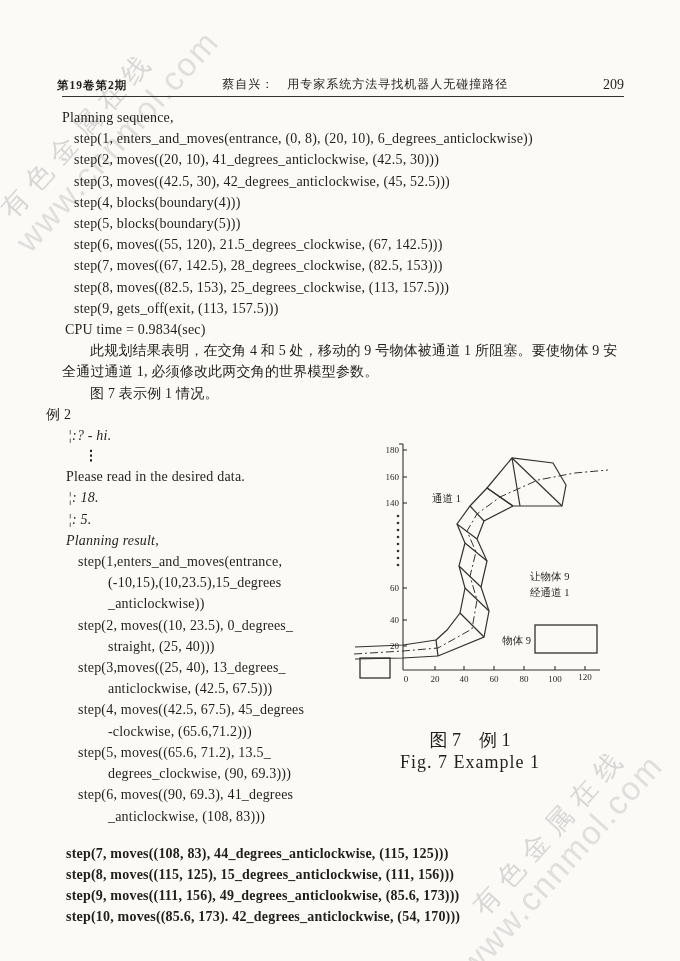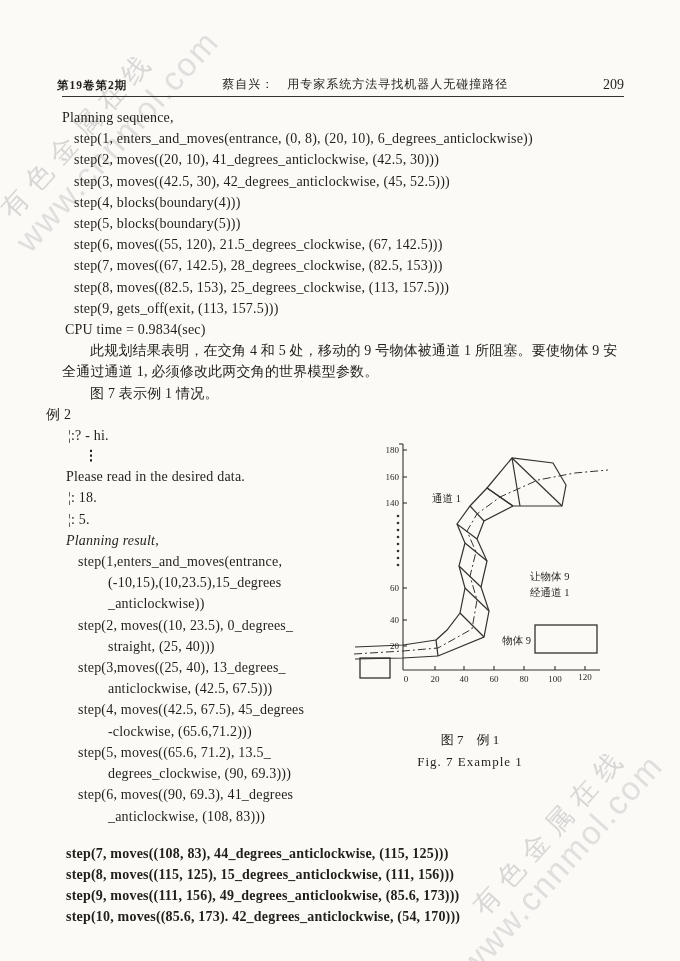--- a/index.html
+++ b/index.html
@@ -31,27 +31,27 @@
     font-size:14px;line-height:21.2px;white-space:nowrap;
     letter-spacing:0.2px;
   }
   .ln{white-space:nowrap;}
   .ind-step{padding-left:12px;}
   .ind-cont{padding-left:46px;}
   .ind-base{padding-left:16px;}
   .para{white-space:normal;width:556px;}
   .para-indent{text-indent:2em;}
   .ex-label{margin-left:-16px;}
-  .prompt{padding-left:6px;}
+  .prompt{padding-left:6px;font-style:italic;}
   .vdots{padding-left:22px;font-weight:bold;letter-spacing:0;line-height:20px;}
   .tail{margin-top:16px;padding-left:4px;font-weight:bold;}
   .figwrap{position:absolute;left:352px;top:430px;width:308px;height:262px;z-index:3;}
   .figcaption{
     position:absolute;left:385px;top:729px;width:170px;z-index:3;
-    text-align:center;font-size:13px;line-height:22px;
+    text-align:center;font-size:18px;line-height:22px;
   }
   .figcaption .en{letter-spacing:1px;}
   svg text{font-family:"Liberation Serif","DejaVu Serif",serif;fill:#2b2823;}
   .tick{font-size:9px;}
   .figlabel{font-size:10.5px;}
 </style>
 </head>
 <body>
 
 <div class="wm wm-cn" style="left:6px;top:196px;">有色金属在线</div>

